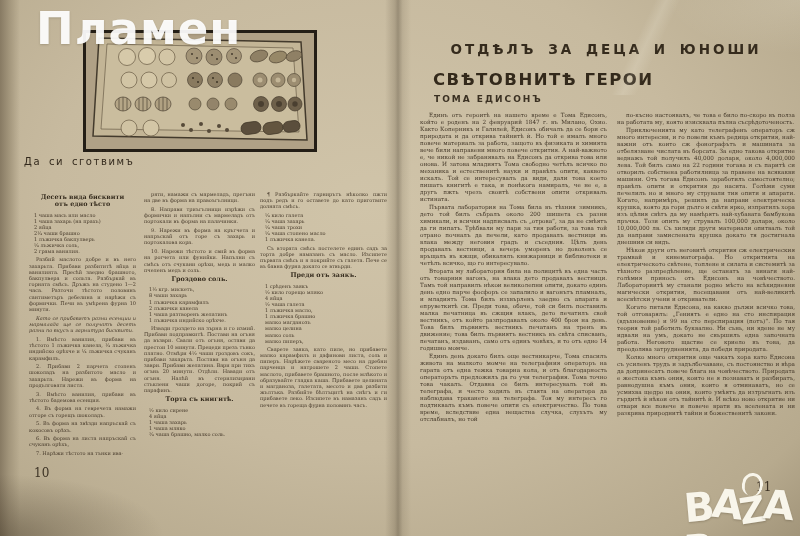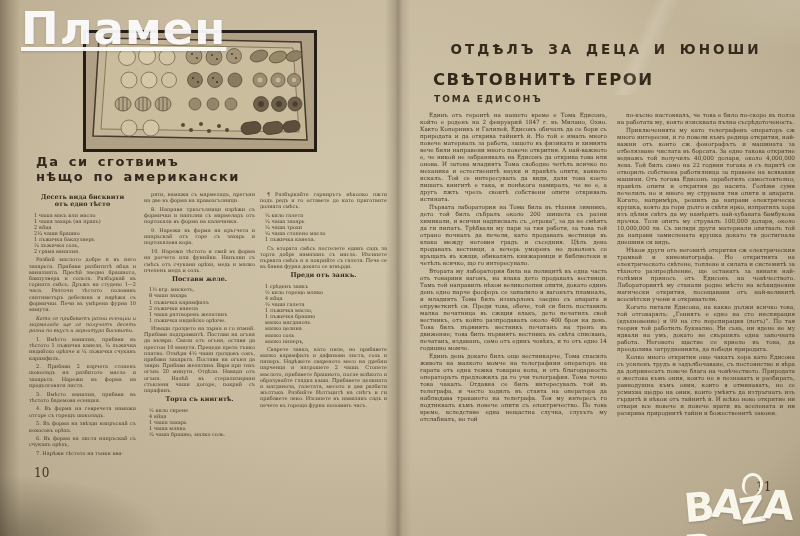--- a/index.html
+++ b/index.html
@@ -14,37 +14,37 @@
   .gutter{position:absolute;left:385px;top:0;width:26px;height:536px;
     background:linear-gradient(90deg,rgba(74,62,44,0) 0%,rgba(74,62,44,0.22) 38%,rgba(60,50,35,0.34) 50%,rgba(74,62,44,0.12) 68%,rgba(74,62,44,0) 100%);}
   .corner-bl{position:absolute;left:0;bottom:0;width:180px;height:80px;
     background:radial-gradient(130% 110% at 0% 100%, rgba(56,45,30,0.40), rgba(56,45,30,0) 70%);}
   .corner-tr{position:absolute;right:0;top:0;width:160px;height:70px;
     background:radial-gradient(120% 110% at 100% 0%, rgba(250,246,230,0.18), rgba(250,246,230,0) 70%);}
   .crease{position:absolute;left:530px;top:0;width:240px;height:95px;
     background:linear-gradient(115deg,transparent 44%,rgba(255,253,240,0.16) 48%,transparent 53%);}
 
   
-  .wm{position:absolute;left:21px;top:2px;font-family:"DejaVu Sans",sans-serif;font-weight:bold;
-    font-size:45px;color:rgba(255,255,255,0.93);letter-spacing:1px;text-shadow:0 1px 2px rgba(80,70,50,0.25);text-decoration:underline;}
+  .wm{position:absolute;left:36px;top:2px;font-family:"DejaVu Sans",sans-serif;font-weight:bold;
+    font-size:45px;color:rgba(255,255,255,0.93);letter-spacing:1px;text-shadow:0 1px 2px rgba(80,70,50,0.25);}
   .bazar{position:absolute;left:684px;top:486px;font-family:"DejaVu Sans",sans-serif;font-weight:bold;
     color:#f8f5ea;letter-spacing:-3px;text-shadow:0 1px 2px rgba(70,60,40,0.3);}
   .bazar .bl{display:inline-block;font-size:40px;line-height:40px;}
   .bazar .b1{transform:rotate(-5deg) translateY(1px);}
   .bazar .b2{transform:rotate(6deg) translateY(-2px);}
   .bazar .b3{transform:rotate(-9deg) translateY(3px);font-size:36px;}
   .bazar .b4{transform:rotate(4deg) translateY(-1px);}
   .bazar .b5{transform:rotate(-4deg) translateY(1px);}
   .bag-handle{position:absolute;left:58px;top:-13px;width:15px;height:20px;border:3.5px solid #f8f5ea;
     border-radius:50% 50% 45% 45%;border-bottom:none;transform:rotate(8deg);}
 
   
   .photo{position:absolute;left:83px;top:30px;width:234px;height:122px;}
-  .lp-title{position:absolute;left:36px;top:155px;width:340px;
-    font-family:"DejaVu Sans",sans-serif;font-weight:bold;font-size:13px;line-height:14.5px;
+  .lp-title{position:absolute;left:24px;top:155px;width:340px;
+    font-family:"DejaVu Sans",sans-serif;font-weight:normal;font-size:10px;line-height:14.5px;
     letter-spacing:1.6px;color:#33291c;word-spacing:3px;}
   .col{position:absolute;top:191px;color:#46392a;}
   .c1{left:29px;width:107px;}
   .c2{left:144px;width:111px;}
   .c3{left:260px;width:127px;}
   .colhead{font-weight:bold;text-align:center;font-size:6.4px;line-height:7.4px;margin:3px 8px 3px;color:#362c1e;}
   .ing{margin:0 0 2px 5px;}
   .ing-line{font-size:5px;line-height:6.1px;text-align:left;}
   .para, .plist > div{font-size:5px;line-height:6.2px;text-align:justify;text-indent:7px;margin:0 0 2.5px;}
   .italic{font-style:italic;}
@@ -134,21 +134,20 @@
       <circle cx="149" cy="24" r="1" fill="#463c2e"></circle>
         <circle cx="153" cy="28" r="1" fill="#463c2e"></circle>
       <circle cx="110" cy="48" r="1" fill="#3d3425"></circle>
         <circle cx="115" cy="52" r="1" fill="#3d3425"></circle>
       <circle cx="130" cy="48" r="1" fill="#3d3425"></circle>
         <circle cx="134" cy="52" r="1" fill="#3d3425"></circle>
     </svg>
 
     <div class="lp-title">
       <div>Да си сготвимъ</div>
-      <div>нѣщо по американски</div>
     </div>
 
     <div class="col c1">
       <div class="colhead">Десеть вида бисквити отъ едно тѣсто</div>
       <div class="ing">
           <div class="ing-line">1 чаша мась или масло</div>
           <div class="ing-line">1 чаша захарь (на прахъ)</div>
           <div class="ing-line">2 яйца</div>
           <div class="ing-line">2¼ чаши брашно</div>
           <div class="ing-line">1 лъжичка бакпулверъ</div>
@@ -168,21 +167,21 @@
         </div>
     </div>
 
     <div class="col c2">
       <div class="plist">
           <div class="para">ряти, намажи съ мармеладъ, прегъни на две въ форма на правоъгълници.</div>
           <div class="para">8. Направи триъгълници изрѣжи съ формички и напълни съ мармеладъ отъ портокали въ форма на палачинки.</div>
           <div class="para">9. Нарежи въ форма на кръгчета и напръскай отъ горе съ захарь и портокалова кора.</div>
           <div class="para">10. Нарежи тѣстото и свий въ форма на рогчета или фунийки. Напълни съ смѣсь отъ счукани орѣхи, медь и малко пчеленъ медъ и соль.</div>
         </div>
-      <div class="colhead">Постави желе.</div>
+      <div class="colhead">Гроздово соль.</div>
       <div class="ing">
           <div class="ing-line">1½ кгр. мискетъ,</div>
           <div class="ing-line">8 чаши захарь</div>
           <div class="ing-line">1 лъжичка карамфилъ</div>
           <div class="ing-line">2 лъжички канела</div>
           <div class="ing-line">1 чаша разтворенъ желатинъ</div>
           <div class="ing-line">1 лъжичка индийско орѣхче.</div>
         </div>
       <div class="para">Извади гроздето на зърна и го измий. Прибави подправкитѣ. Постави на огъня да възври. Свали отъ огъня, остави да престои 10 минути. Прецеди презъ тънко платно. Отмѣри 4½ чаши гроздовъ сокъ, прибави захарьта. Постави на огъня да заври. Прибави желатина. Вари при тихъ огънь 20 минути. Отдѣли. Навади отъ огъня. Налѣй въ стерилизирани стъклени чаши догоре, покрий съ парафинъ.</div>
       <div class="colhead">Торта съ книгитѣ.</div>

